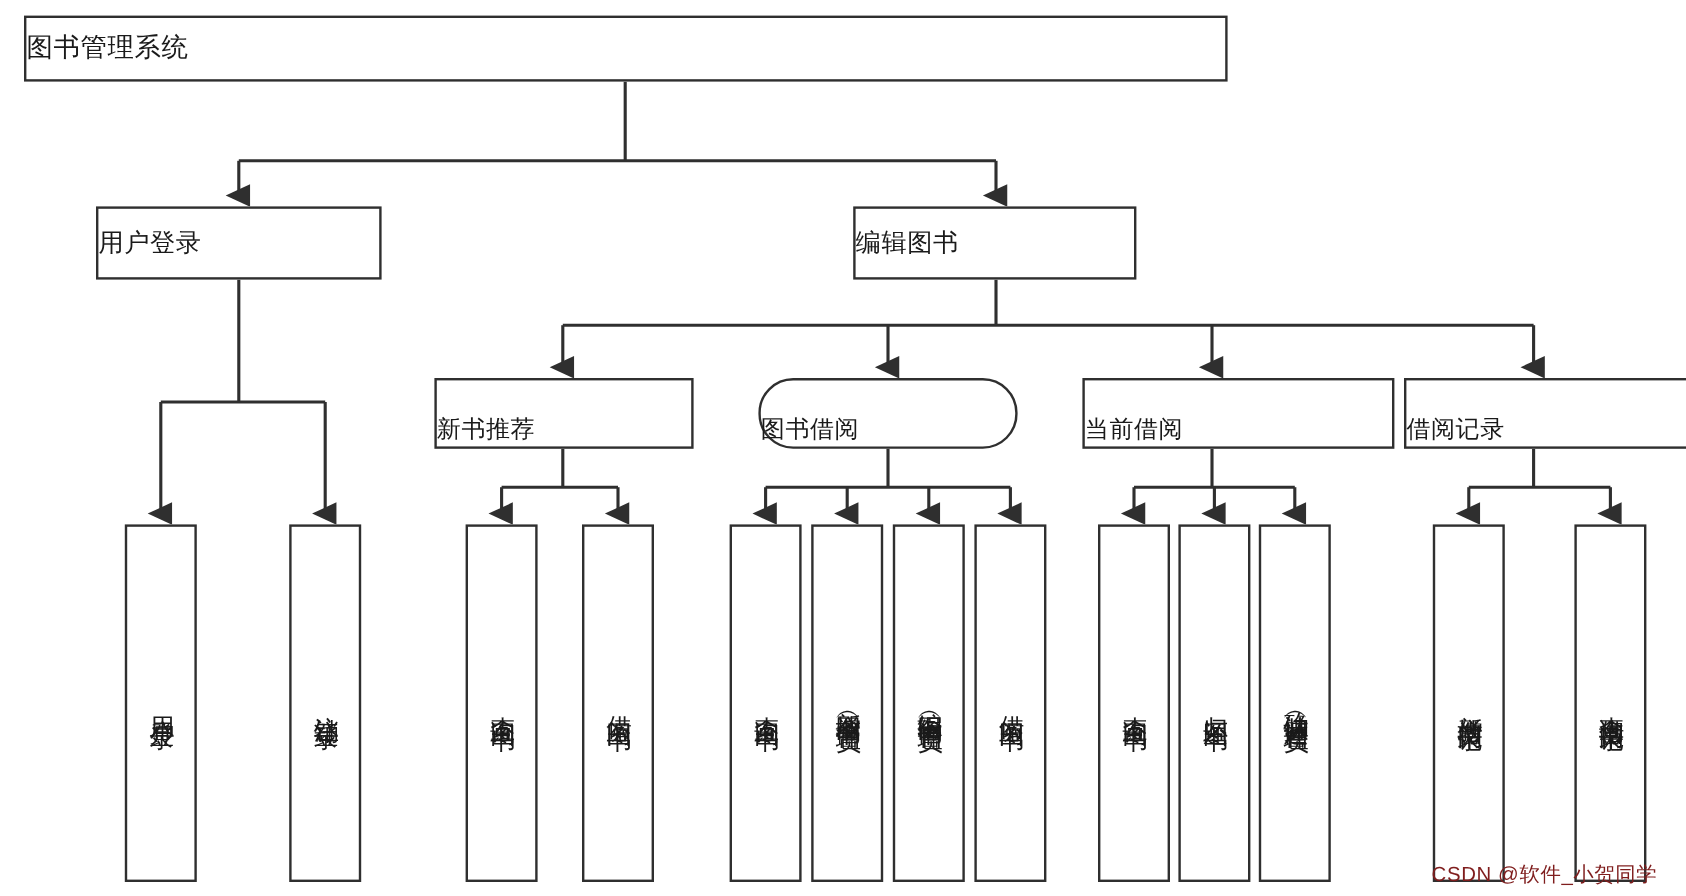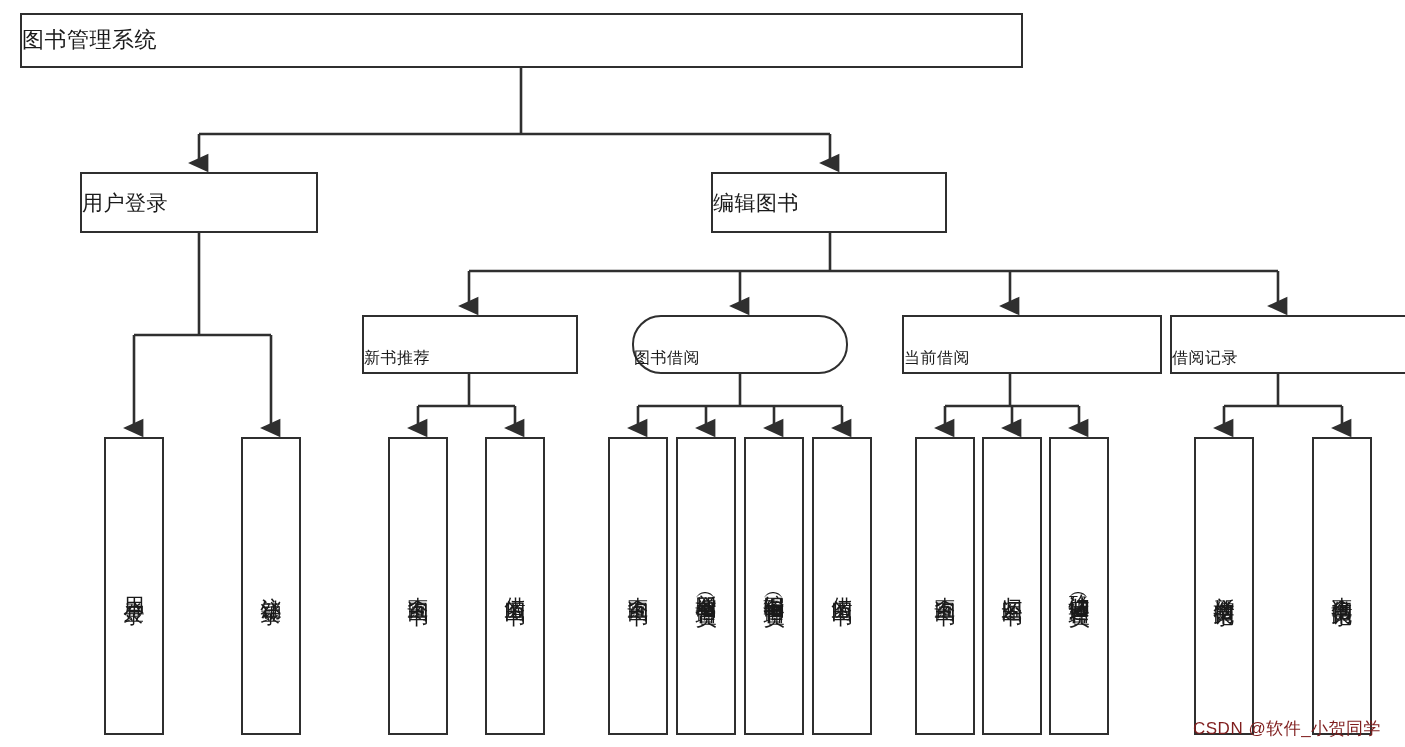--- a/index.html
+++ b/index.html
@@ -46,21 +46,21 @@
   }
   
   .node.horiz .label {
     font-size: 21px;
     letter-spacing: 0.5px;
   }
   .node.root .label {
     font-size: 22px;
   }
   .node.mid .label {
-    font-size: 16px;
+    font-size: 20px;
     margin-top: 27px;
   }
   
   .node.leaf {
     align-items: center;
     justify-content: center;
   }
   .node.leaf .label {
     writing-mode: vertical-rl;
     text-orientation: upright;

